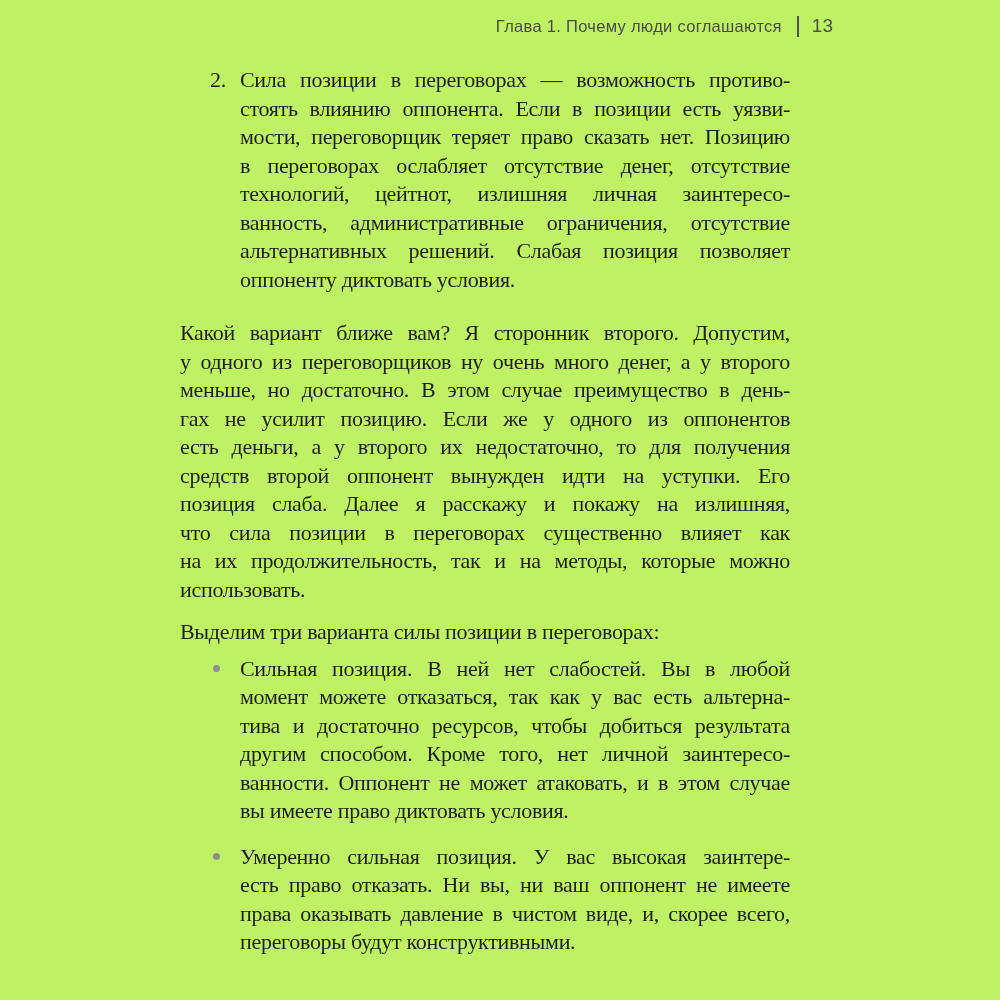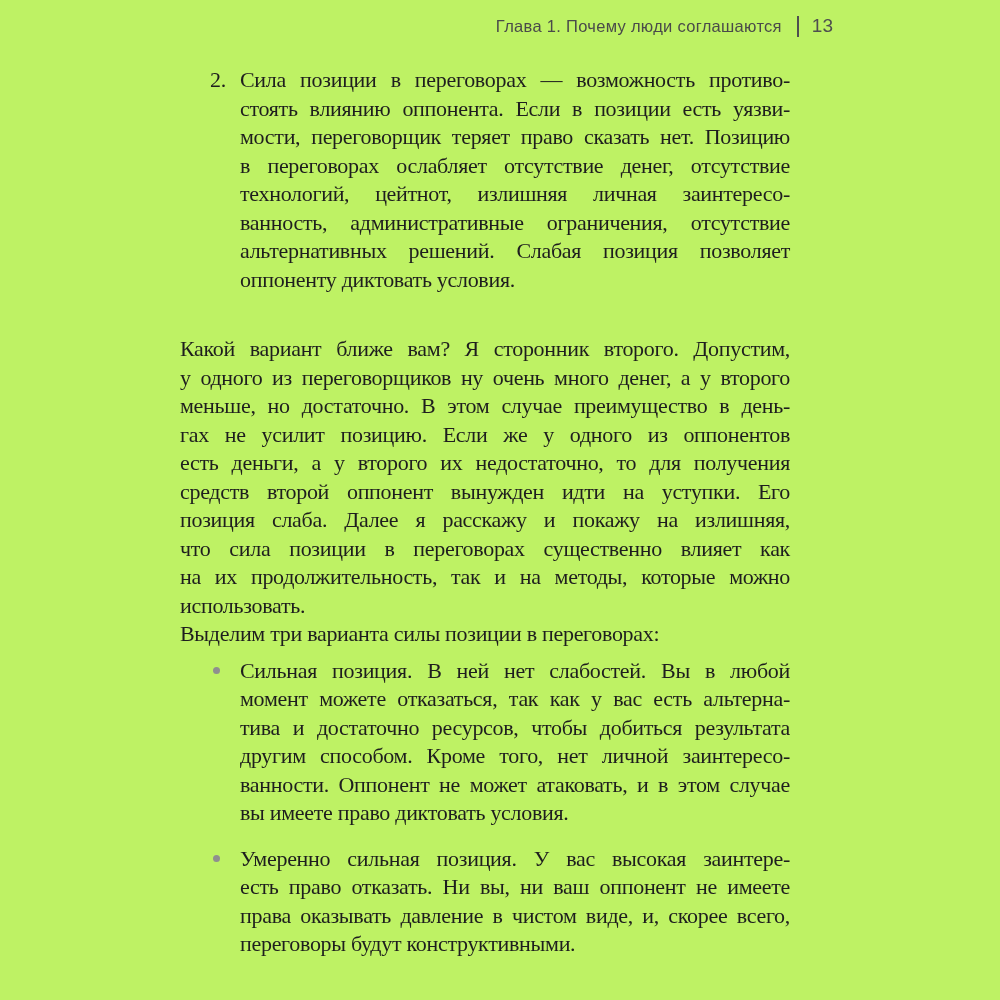--- a/index.html
+++ b/index.html
@@ -67,22 +67,22 @@
     position: relative;
     padding-left: 60px;
   }
   .item-number {
     position: absolute;
     left: 30px; top: 0;
     width: 26px;
     text-align: left;
   }
 
-  .paragraph { margin-top: 41px; }
-  .lead-in   { }
+  .paragraph { margin-top: 25px; }
+  .lead-in   { margin-top: 14px; }
 
   .bullet-item {
     position: relative;
     padding-left: 60px;
   }
   .bullet-item.first  { margin-top: 8px; }
   .bullet-item.second { margin-top: 17px; }
   .bullet-dot {
     position: absolute;
     left: 33px; top: 10px;

